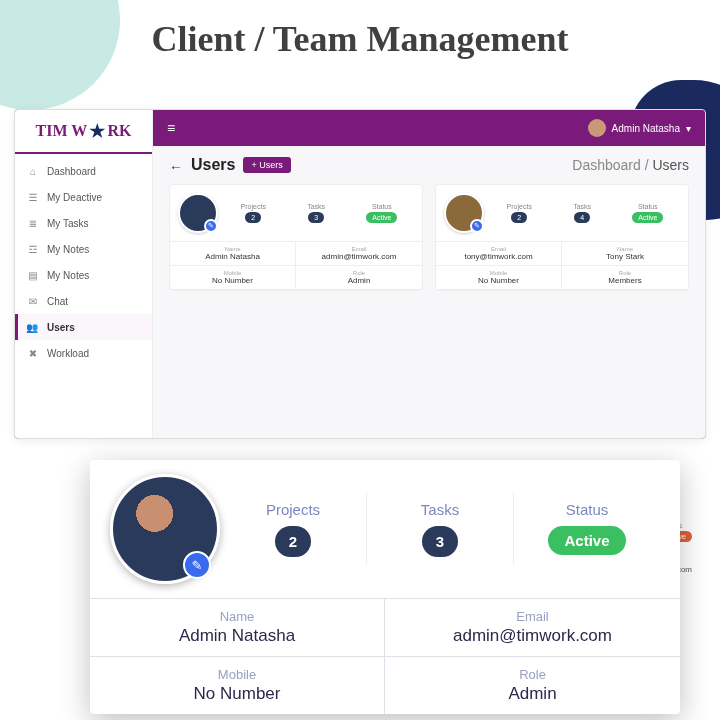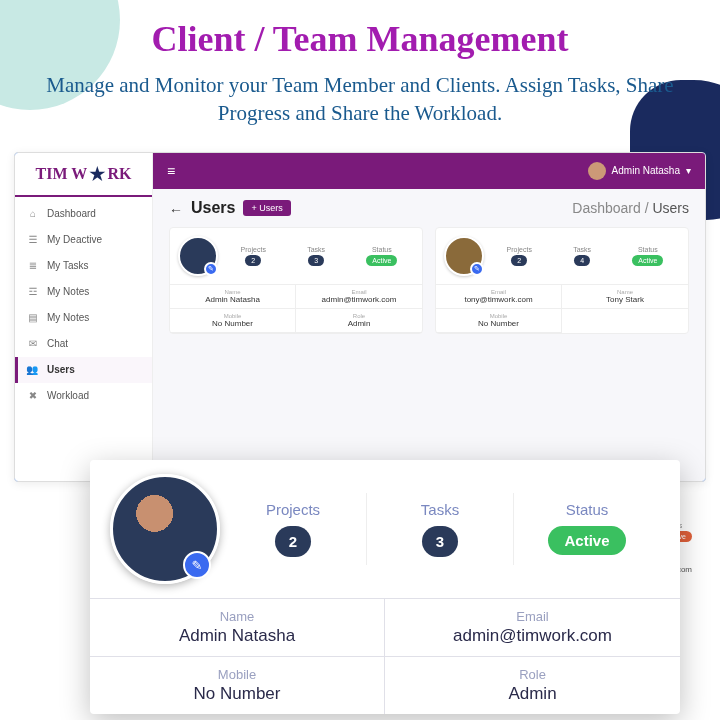--- a/index.html
+++ b/index.html
@@ -6,21 +6,21 @@
 body { font-family: -apple-system, BlinkMacSystemFont, "Segoe UI", sans-serif; width: 720px; height: 720px; overflow: hidden; background: #fff; position: relative; }
 
 
 .blob { position: absolute; border-radius: 50%; z-index: 0; }
 .blob1 { width: 180px; height: 180px; background: #c8e9e4; top: -70px; left: -60px; }
 .blob2 { width: 140px; height: 140px; background: #1a2a5e; top: 80px; right: -50px; border-radius: 40% 60% 50% 50%; }
 .blob3 { width: 60px; height: 60px; background: #f4d98c; top: 180px; right: 70px; }
 .blob4 { width: 200px; height: 180px; background: #e3d8ed; top: 210px; left: 140px; border-radius: 50% 40% 50% 60%; }
 
 .hero { position: relative; z-index: 1; text-align: center; padding: 18px 40px 10px; }
-.hero h1 { font-family: Georgia, serif; color: #a21caf; font-size: 36px; font-weight: 600; margin-bottom: 11px; }
+.hero h1 { font-family: Georgia, serif; color: #404040; font-size: 36px; font-weight: 600; margin-bottom: 25px; }
 .hero p { color: #1a5a8e; font-size: 21px; font-family: Georgia, serif; line-height: 1.35; }
 
 .app { position: relative; z-index: 2; margin: 14px 14px 0; background: #3b82f6; border: 1px solid #ddd; border-radius: 4px; box-shadow: 0 2px 10px rgba(0,0,0,0.08); display: flex; height: 330px; overflow: hidden; }
 
 .sidebar { width: 138px; border-right: 1px solid #eee; background: #fff; }
 .logo { padding: 10px 8px; border-bottom: 2px solid #7a1a7a; font-family: Georgia, serif; color: #7a1a7a; font-weight: bold; font-size: 16px; display: flex; align-items: center; justify-content: center; gap: 2px; }
 .logo-star { color: #1a2a5e; font-size: 18px; }
 .nav { padding: 4px 0; }
 .nav-item { display: flex; align-items: center; gap: 8px; padding: 7px 12px; font-size: 10px; color: #555; cursor: pointer; }
 .nav-item.active { border-left: 3px solid #7a1a7a; background: #faf6fb; color: #333; font-weight: 600; padding-left: 9px; }
@@ -83,21 +83,20 @@
 </head>
 <body>
 
 <div class="blob blob1"></div>
 <div class="blob blob2"></div>
 <div class="blob blob3"></div>
 <div class="blob blob4"></div>
 
 <div class="hero">
   <h1>Client / Team Management</h1>
-  <p>Manage and Monitor your Team Member and Clients. Assign Tasks, Share Progress and Share the Workload.</p>
 </div>
 
 <div class="app">
   <div class="sidebar">
     <div class="logo">
       <span>TIM W</span>
         <span class="logo-star">★</span>
         <span>RK</span>
     </div>
     <div class="nav">
@@ -202,20 +201,24 @@
               <div class="cell-val">tony@timwork.com</div>
             </div>
           <div class="cell">
               <div class="cell-label">Name</div>
               <div class="cell-val">Tony Stark</div>
             </div>
           <div class="cell">
               <div class="cell-label">Mobile</div>
               <div class="cell-val">No Number</div>
             </div>
+          <div class="cell">
+              <div class="cell-label">Role</div>
+              <div class="cell-val">Members</div>
+            </div>
         </div>
       </div>
     </div>
   </div>
 </div>
 
 <div class="extra-status">
   <div class="lbl">Status</div>
   <span class="status-badge deactive">Deactive</span>
 </div>

